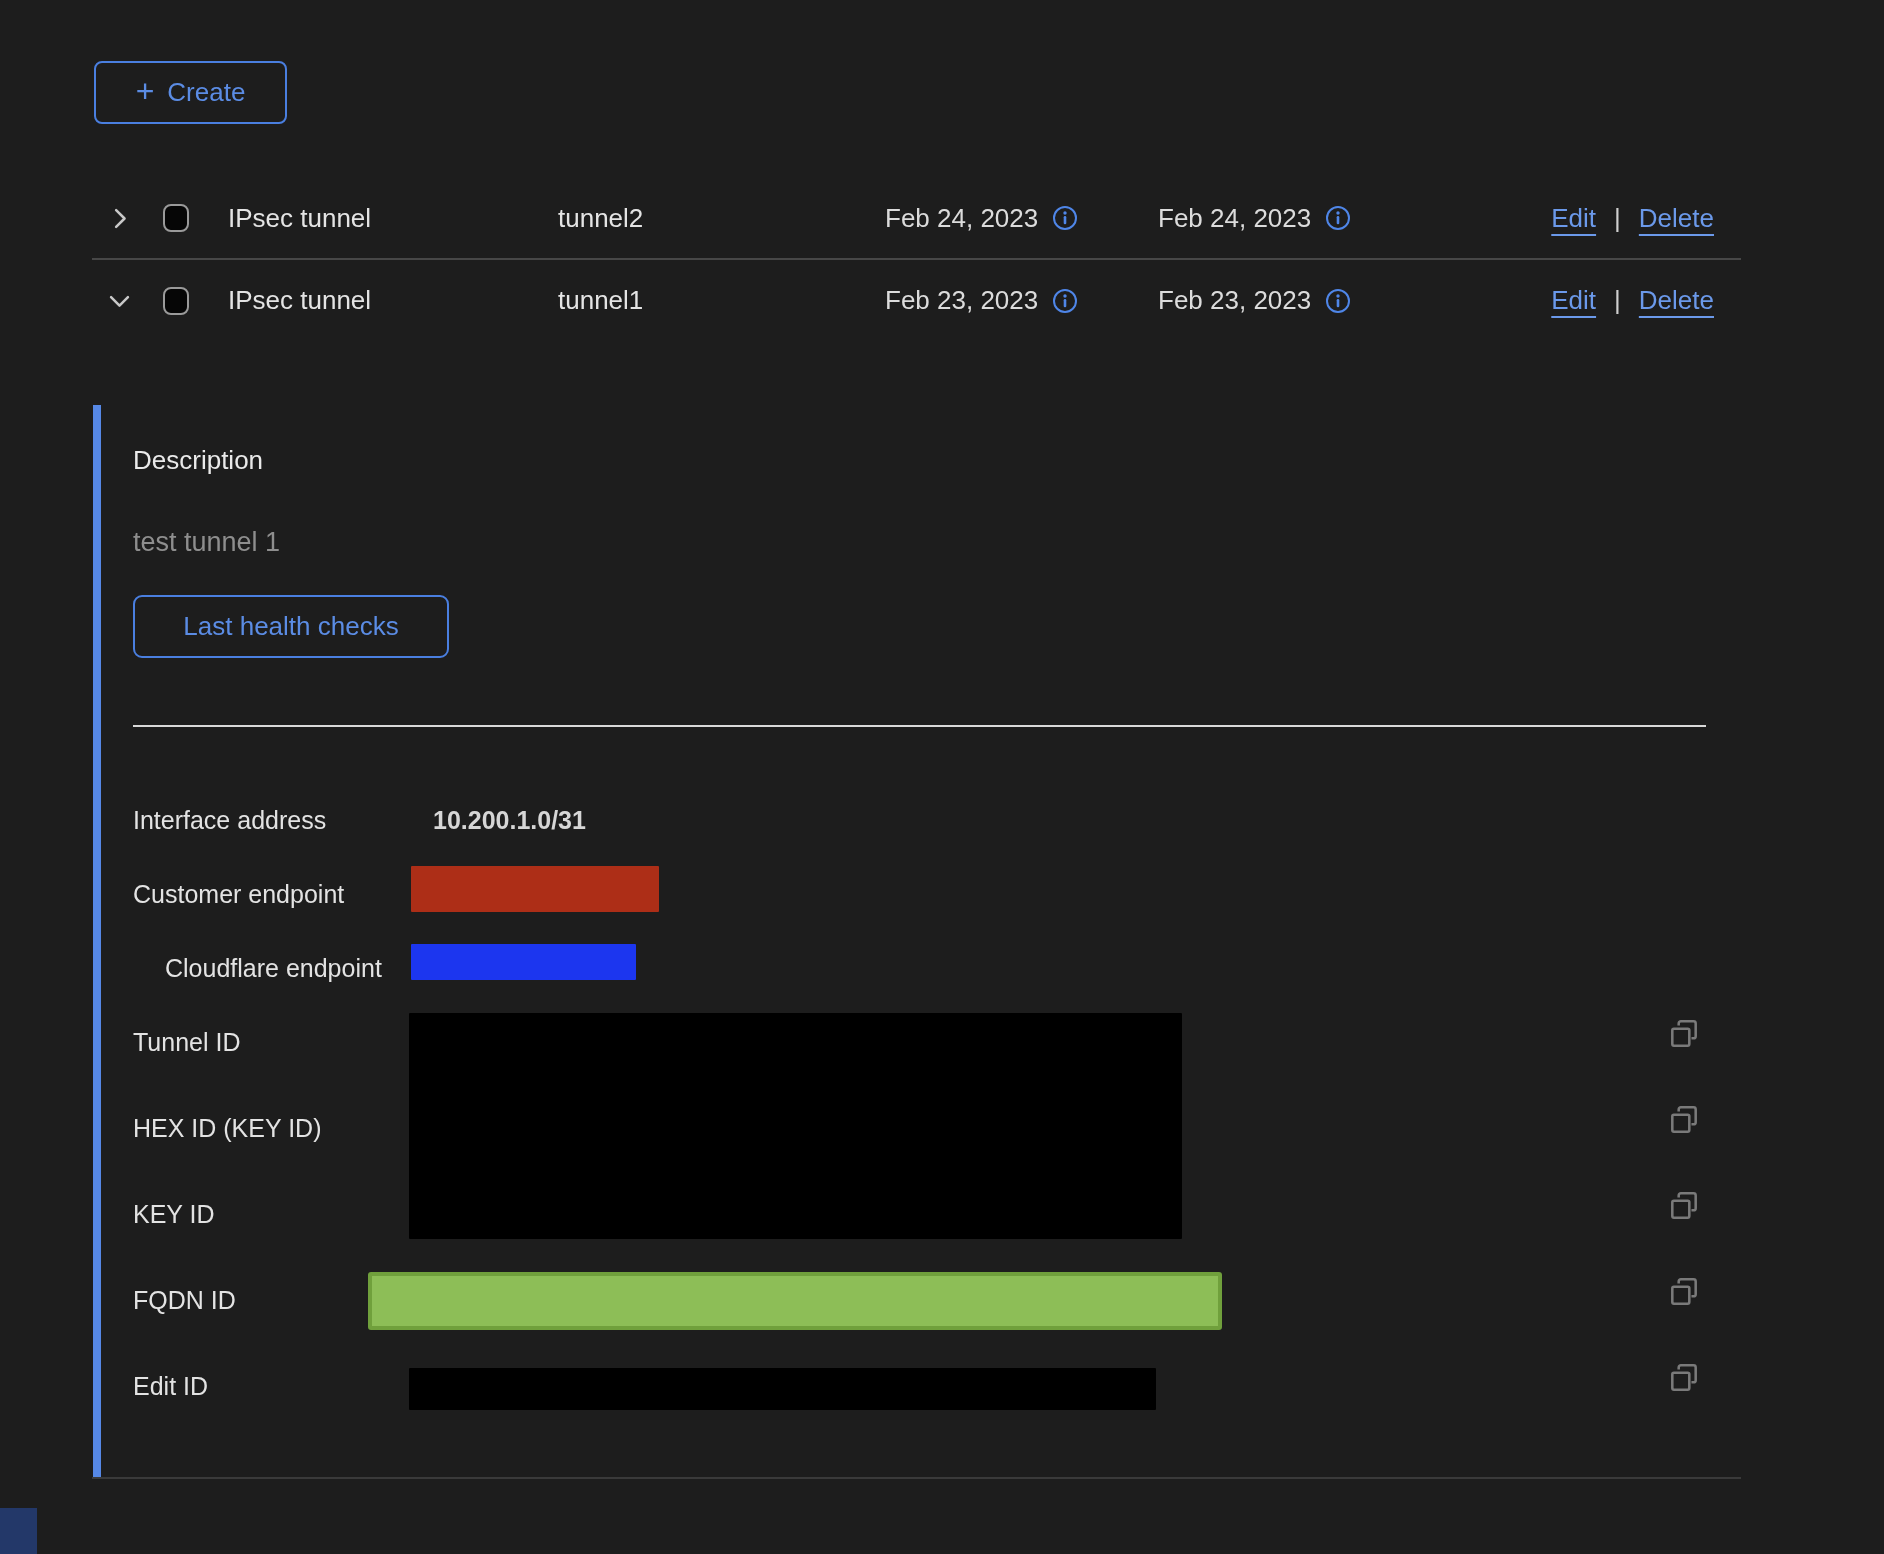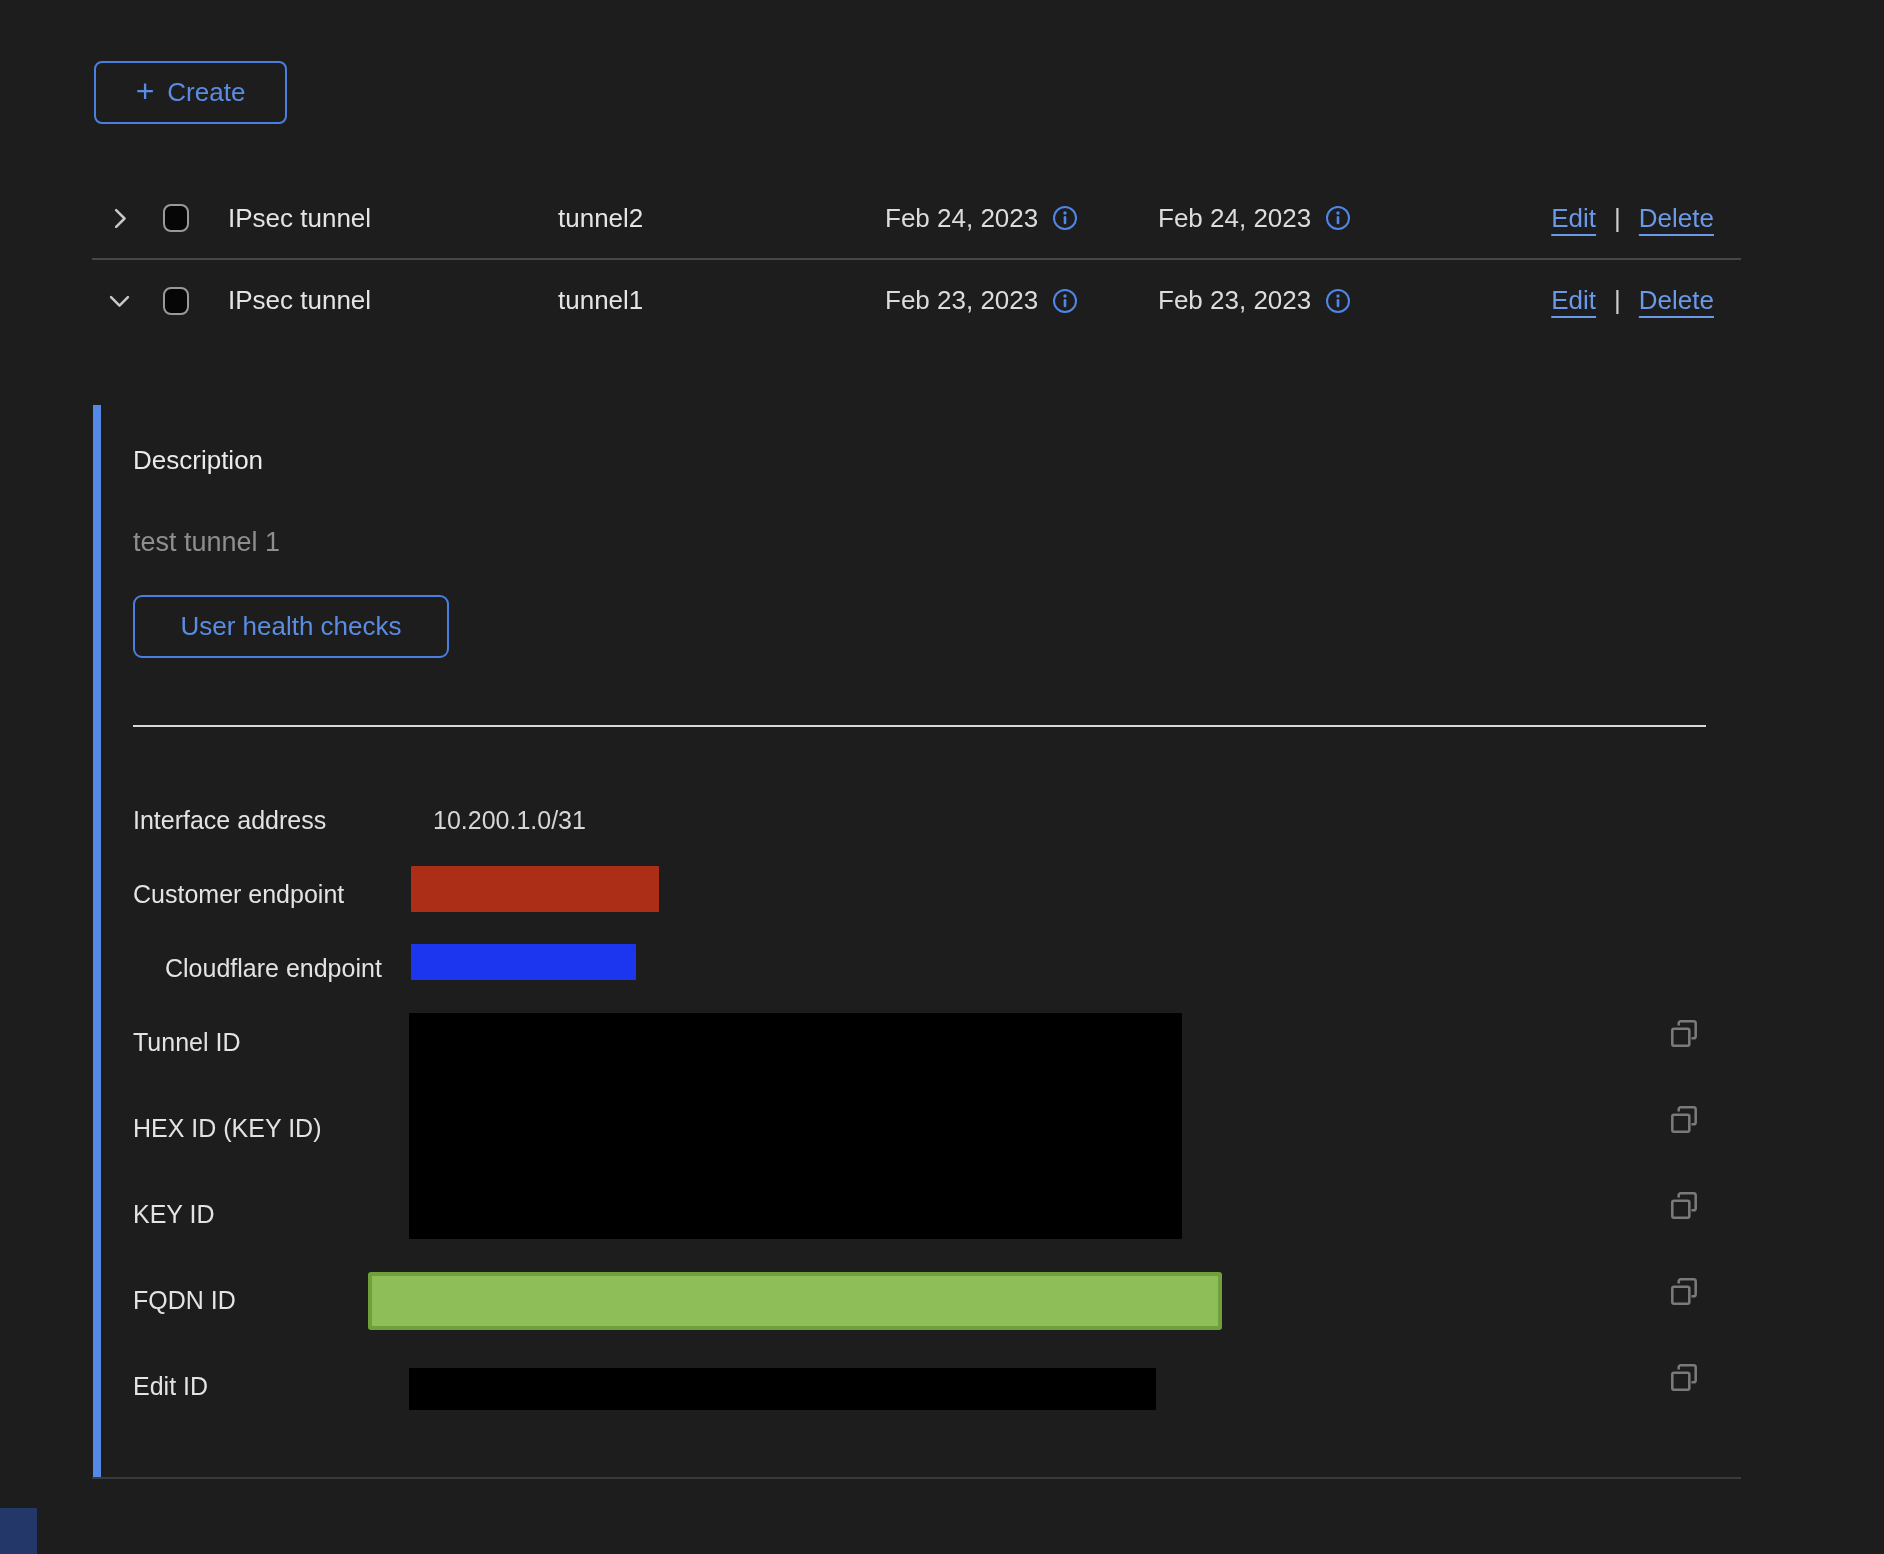--- a/index.html
+++ b/index.html
@@ -58,21 +58,21 @@
   
   .panel {
     position: absolute; left: 93px; top: 405px;
     width: 1648px; height: 1073px;
     border-left: 8px solid #5688e6;
   }
   .panel-bottom-line { position: absolute; left: 92px; top: 1477px; width: 1649px; height: 2px; background: #3a3a3a; }
 
   .p-abs { position: absolute; }
   .p-label { font-size: 25px; color: #e3e3e3; line-height: 30px; white-space: nowrap; }
-  .p-value { font-size: 25px; color: #d6d6d6; line-height: 30px; }
+  .p-value { font-size: 25px; color: #d6d6d6; line-height: 30px; font-weight: bold; }
   .desc-title { font-size: 26px; color: #eaeaea; }
   .desc-value { font-size: 27px; color: #8e8e8e; }
 
   .health-btn {
     display: flex; align-items: center; justify-content: center;
     width: 316px; height: 63px;
     background: transparent; border: 2px solid #4a7fe0; border-radius: 9px;
     color: #5b8ce4; font-size: 26px; font-family: inherit; cursor: pointer;
   }
   .panel-divider { height: 2px; background: #d8d8d8; }
@@ -180,21 +180,21 @@
       </div>
     </div>
   </div>
 
   <div class="panel">
 
     <div class="p-abs desc-title" style="left:32px; top:40px;">Description</div>
 
     <div class="p-abs desc-value" style="left:32px; top:122px;">test tunnel 1</div>
 
-    <button class="p-abs health-btn" style="left:32px; top:190px;">User health checks</button>
+    <button class="p-abs health-btn" style="left:32px; top:190px;">Last health checks</button>
 
     <div class="p-abs panel-divider" style="left:32px; top:320px; width:1573px;"></div>
 
     <div class="p-abs p-label" style="left:32px; top:400px;">Interface address</div>
     <div class="p-abs p-value" style="left:332px; top:400px;">10.200.1.0/31</div>
 
     <div class="p-abs p-label" style="left:32px; top:474px;">Customer endpoint</div>
     <div class="p-abs redact redact-red" style="left:310px; top:461px; width:248px; height:46px;"></div>
 
     <div class="p-abs p-label" style="left:32px; top:548px;margin-left:32px;">Cloudflare endpoint</div>

